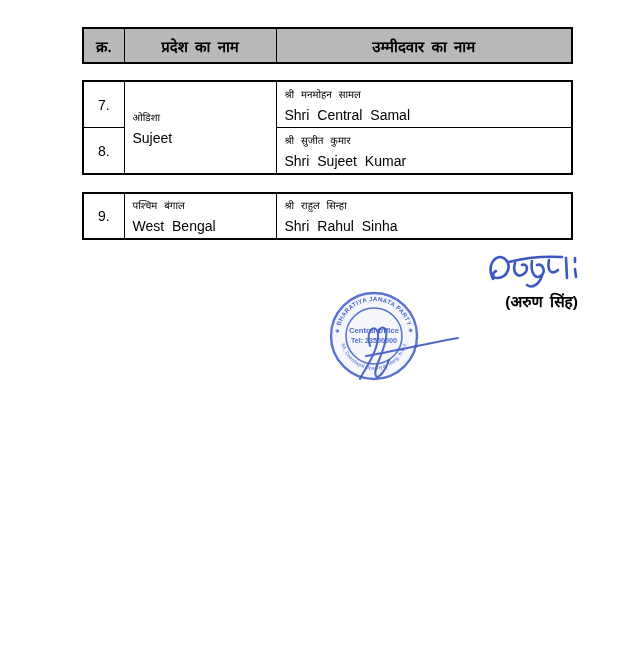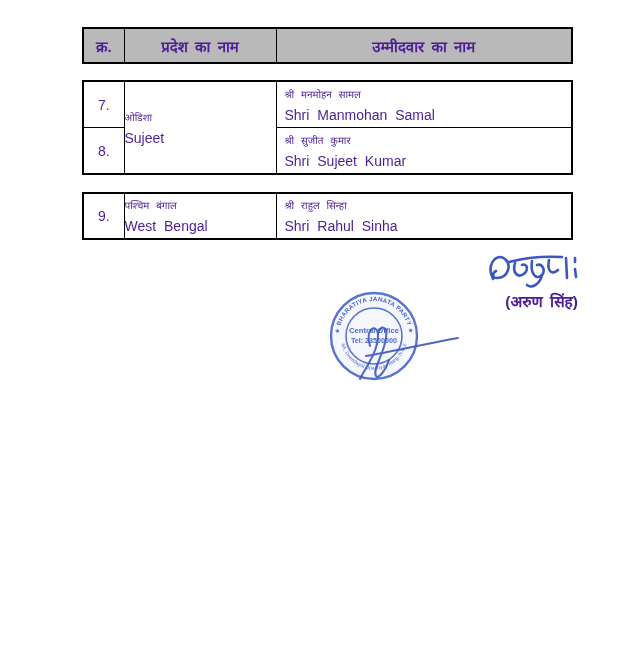--- a/index.html
+++ b/index.html
@@ -2,21 +2,21 @@
 <html><head>
 <meta charset="utf-8">
 <style>
   html, body { margin:0; padding:0; background:#ffffff; }
   .page {
     position: relative;
     width: 644px;
     height: 670px;
     background: #ffffff;
     font-family: "Liberation Sans", "DejaVu Sans", sans-serif;
-    color: #4c1d95;
+    color: #000000;
     overflow: hidden;
   }
   table.tbl {
     position: absolute;
     left: 82px;
     width: 489px;
     border-collapse: collapse;
     table-layout: fixed;
     border: 2px solid #000;
   }
@@ -27,21 +27,21 @@
     font-size: 15px;
     font-weight: bold;
     text-align: center;
     word-spacing: 3px;
   }
   .grp-tbl-1 { top: 80px; }
   .grp-tbl-1 td { height: 43px; }
   .grp-tbl-2 { top: 192px; }
   .grp-tbl-2 td { height: 42px; }
   td.serial { text-align: center; font-size: 14px; }
-  td.state  { padding-left: 0; }
+  td.state  { padding-left: 8px; }
   td.cand   { padding-left: 8px; }
   .hi { font-size: 10px; line-height: 21px; word-spacing: 4px; }
   .en { font-size: 14px; line-height: 21px; word-spacing: 4px; }
   .sig-block {
     position: absolute;
     top: 293px;
     right: 66px;
     text-align: right;
     line-height: 18px;
     margin-left: 48px;
@@ -79,21 +79,21 @@
       </colgroup>
     <tbody>
         <tr>
       <td class="serial">7.</td>
       <td class="state" rowspan="2">
         <div class="hi">ओडिशा</div>
         <div class="en">Sujeet</div>
       </td>
       <td class="cand">
         <div class="hi">श्री मनमोहन सामल</div>
-        <div class="en">Shri Manmohan Samal</div>
+        <div class="en">Shri Central Samal</div>
       </td>
     </tr>
     <tr>
       <td class="serial">8.</td>
       <td class="cand">
         <div class="hi">श्री सुजीत कुमार</div>
         <div class="en">Shri Sujeet Kumar</div>
       </td>
     </tr>
   </tbody>

